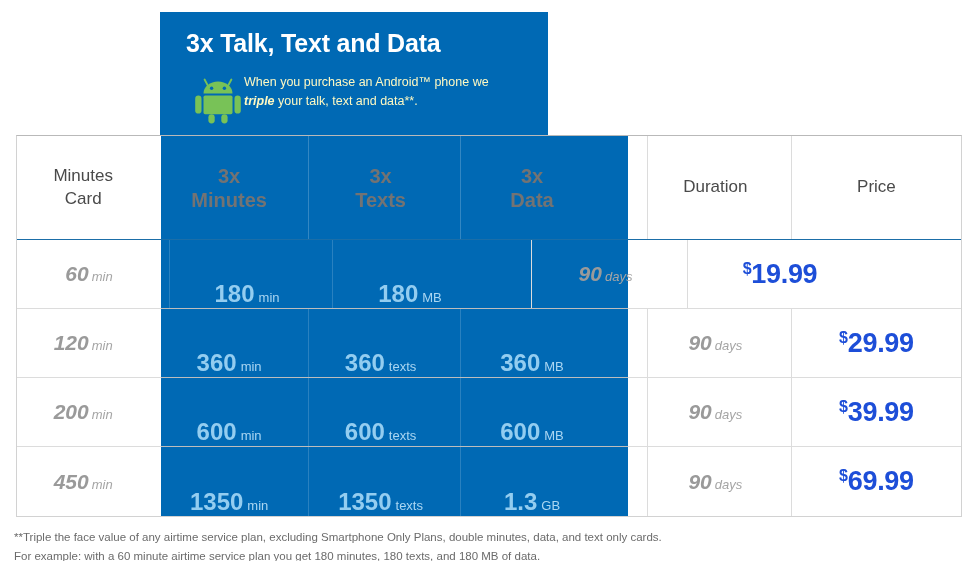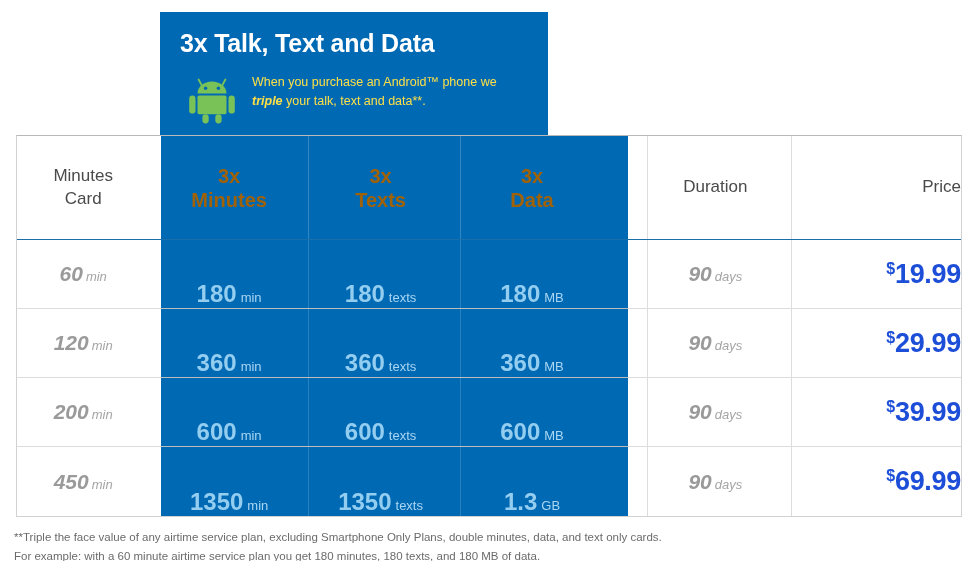--- a/index.html
+++ b/index.html
@@ -18,21 +18,21 @@
 
   
   .promo-banner {
     position: absolute;
     left: 160px;
     top: 12px;
     width: 388px;
     height: 123px;
     background: #0069b4;
     box-sizing: border-box;
-    padding: 18px 22px 0 20px;
+    padding: 18px 22px 0 26px;
   }
   .promo-title {
     color: #ffffff;
     font-size: 25px;
     font-weight: bold;
     letter-spacing: -0.2px;
     line-height: 1.1;
     margin: 0 0 12px 0;
   }
   .promo-body-row {
@@ -40,24 +40,23 @@
     align-items: flex-start;
   }
   .android-icon {
     width: 52px;
     min-width: 52px;
     height: 52px;
     margin-top: 2px;
     margin-left: 6px;
   }
   .promo-text {
-    color: #fde047;
+    color: #fef9c3;
     font-size: 12.5px;
     line-height: 1.55;
-    margin-left: 14px;
     padding-top: 3px;
   }
   .promo-text b { font-weight: bold; font-style: italic; }
 
   
   .pricing-table {
     position: absolute;
     left: 16px;
     top: 135px;
     width: 946px;
@@ -94,21 +93,21 @@
     justify-content: center;
     text-align: center;
     box-sizing: border-box;
     position: relative;
   }
   .c-card     { width: 144px; }
   .c-min      { width: 155px; }
   .c-text     { width: 157px; }
   .c-data     { width: 155px; }
   .c-duration { width: 148px; margin-left: 36px; }
-  .c-price    { width: 185px; justify-content: flex-end; }
+  .c-price    { width: 185px; }
 
   
   .c-min, .c-text, .c-data { border-left: 1px solid rgba(255,255,255,0.16); }
   .c-duration { border-left: 1px solid #dcdcdc; }
   .c-price    { border-left: 1px solid #dcdcdc; }
 
   .header-row .cell.on-blue { border-left-color: rgba(255,255,255,0.20); }
 
   
   .row.data-row .cell.on-blue { border-bottom: 0; align-items: flex-end; }
@@ -123,21 +122,21 @@
   }
 
   
   .hdr-plain {
     color: #4a4a4a;
     font-size: 17px;
     line-height: 1.35;
     font-weight: normal;
   }
   .hdr-blue {
-    color: #a16207;
+    color: #737373;
     font-size: 20px;
     line-height: 1.2;
     font-weight: bold;
   }
   .hdr-blue .hdr-3x { font-weight: bold; }
 
   
   .val-grey {
     color: #9a9a9a;
     font-size: 21px;
@@ -257,23 +256,20 @@
     </div>
   </div>
 
   <div class="row data-row">
     <div class="cell c-card">
       <span class="val-grey"><span>60</span><span class="unit">min</span></span>
     </div>
     <div class="cell c-min on-blue">
       <span class="val-onblue"><span>180</span><span class="unit">min</span></span>
     </div>
-    <div class="cell c-text on-blue">
-      <span class="val-onblue"><span>180</span><span class="unit">texts</span></span>
-    </div>
     <div class="cell c-data on-blue">
       <span class="val-onblue"><span>180</span><span class="unit">MB</span></span>
     </div>
     <div class="cell c-duration">
       <span class="val-grey"><span>90</span><span class="unit">days</span></span>
     </div>
     <div class="cell c-price">
       <span class="val-price"><span class="cur">$</span><span>19.99</span></span>
     </div>
   </div>

